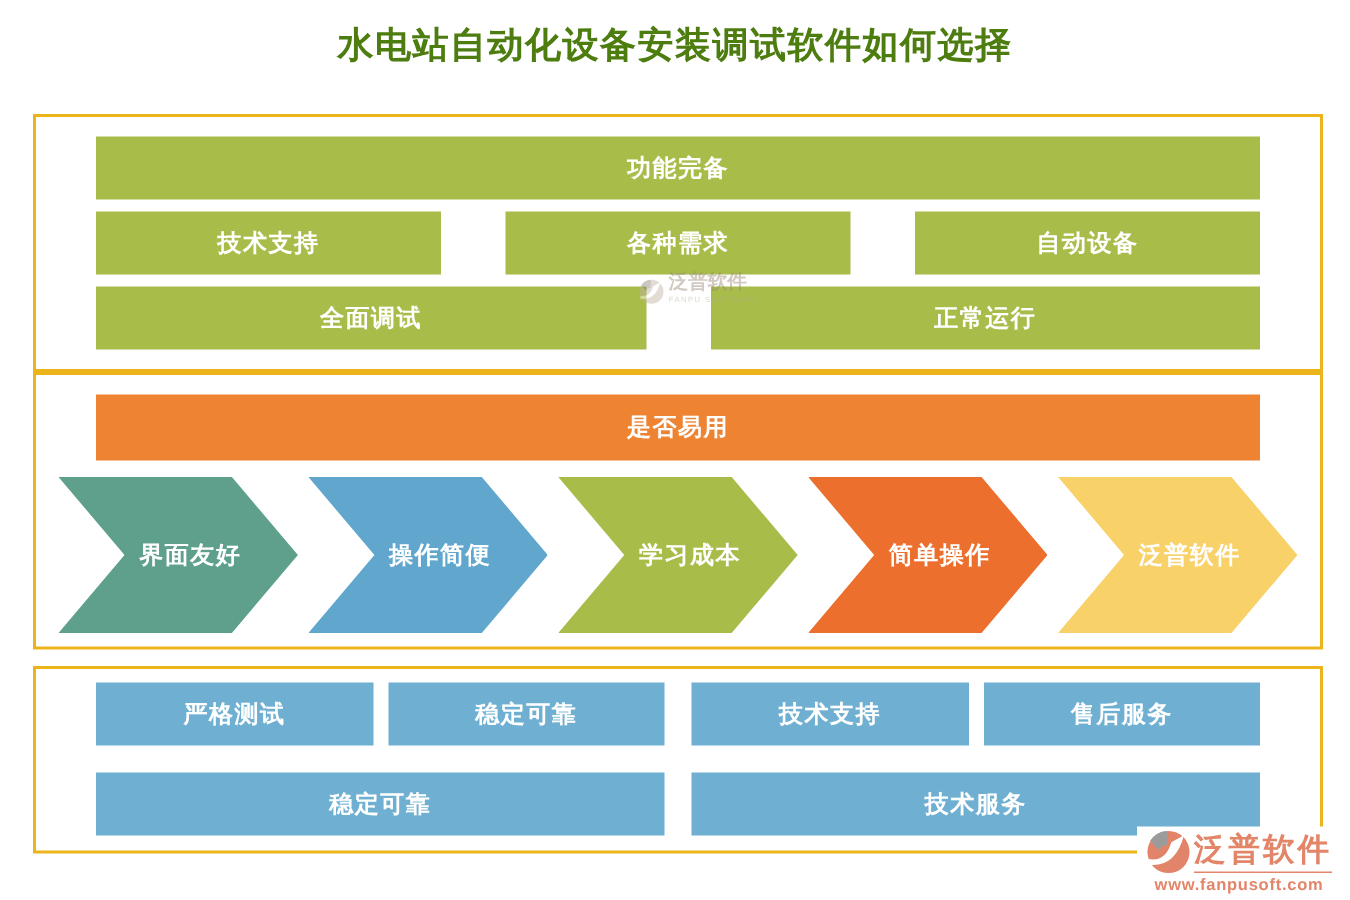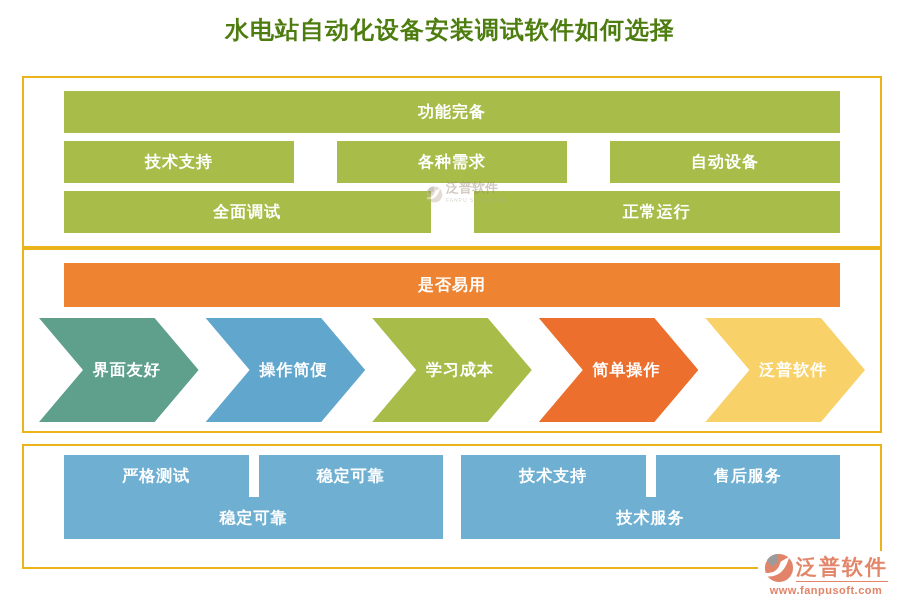--- a/index.html
+++ b/index.html
@@ -46,21 +46,21 @@
     text-align:center;
   }
   .arrow.c0{background:#5EA08C;}
   .arrow.c1{background:#61A7CD;}
   .arrow.c2{background:#A8BC49;}
   .arrow.c3{background:#EC6F2E;}
   .arrow.c4{background:#F8D169;}
 
   
   .serv-inner{padding:9px 40px 0 40px;}
-  .serv-row{display:flex;gap:18px;margin-bottom:0;}
+  .serv-row{display:flex;gap:18px;margin-bottom:18px;}
   .serv-half{flex:1;display:flex;gap:10px;}
   .serv-half .bar{flex:1;}
   .serv-row .wide{flex:1;}
 
   
   .watermark{
     position:absolute;top:104px;left:50%;transform:translateX(-50%);
     margin-left:14px;display:flex;align-items:center;gap:3px;opacity:0.45;
     pointer-events:none;
   }

